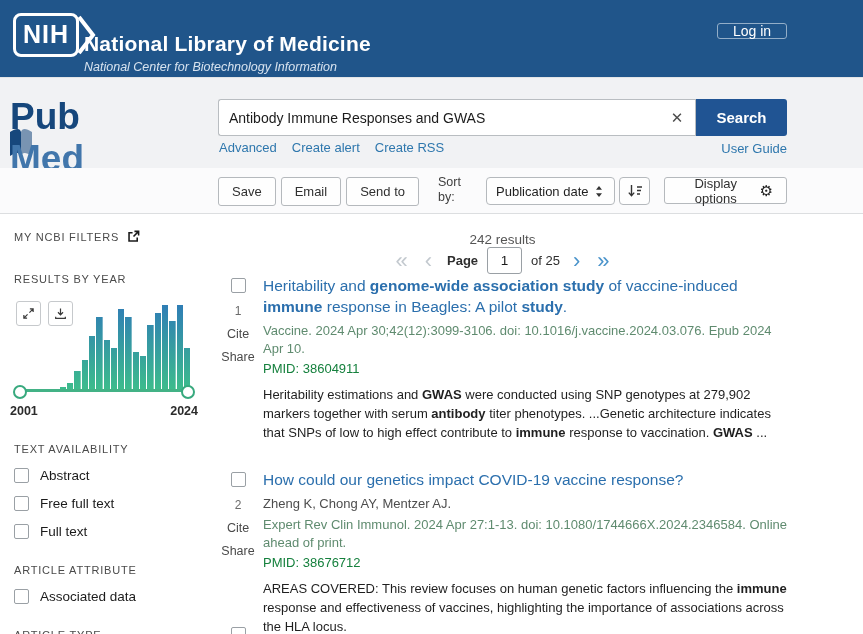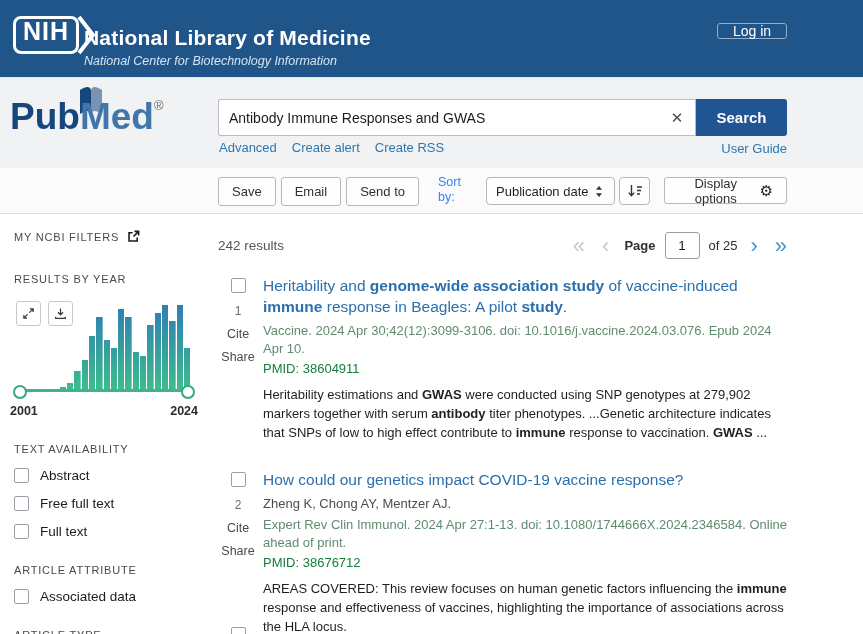--- a/index.html
+++ b/index.html
@@ -3,34 +3,34 @@
 <meta charset="utf-8">
 <style>
   * { margin:0; padding:0; box-sizing:border-box; }
   html,body { width:863px; height:634px; overflow:hidden; background:#fff;
     font-family:"Liberation Sans", sans-serif; position:relative; }
 
   
   .hdr { position:absolute; top:0; left:0; width:863px; height:77px; background:#20558a; }
   .nih-logo { position:absolute; left:13px; top:13px; display:flex; align-items:center; }
   .nih-box { border:3px solid #fff; border-radius:8px; color:#fff; font-weight:700;
-    font-size:25px; padding:0 7px 7px; letter-spacing:1px; line-height:1; }
+    font-size:25px; padding:6px 7px 7px; letter-spacing:1px; line-height:1; }
   .nih-chev { margin-left:-2px; }
-  .hdr-titles { position:absolute; left:84px; top:26px; color:#fff; }
+  .hdr-titles { position:absolute; left:84px; top:32px; color:#fff; }
   .hdr-title { font-size:21px; font-weight:700; letter-spacing:.2px; }
   .hdr-sub { font-size:12.5px; font-style:italic; color:#d7e3ef; margin-top:4px; }
   .login-btn { position:absolute; right:76px; top:23px; width:70px; height:16px;
     border:1px solid #93aec8; border-radius:3px; background:transparent; color:#fff;
     font-size:14px; display:flex; align-items:center; justify-content:center; cursor:pointer; }
 
   
   .search-band { position:absolute; top:77px; left:0; width:863px; height:91px;
     background:#f1f2f4; border-top:1px solid #e2e4e6; }
   .pm-logo { position:absolute; left:10px; top:18px; font-weight:700; font-size:37px;
-    display:flex; align-items:flex-start; }
+    display:flex; align-items:flex-start;flex-direction:column; }
   .pm-pub { color:#16477c; }
   .pm-medwrap { position:relative; }
   .pm-book { position:absolute; left:-4px; top:-12px; }
   .pm-med { color:#4176ab; position:relative; }
   .pm-reg { font-size:13px; color:#6b6b6b; font-weight:400; margin-top:2px; }
   .search-wrap { position:absolute; left:218px; top:21px; display:flex; height:37px; }
   .search-input { width:441px; height:37px; border:1px solid #b9bdc1; border-right:none;
     padding:0 10px; font-size:14px; color:#1b1b1b; font-family:"Liberation Sans",sans-serif;
     border-radius:3px 0 0 3px; background:#fff; outline:none; }
   .clear-btn { width:37px; height:37px; background:#fff; border:1px solid #b9bdc1;
@@ -43,21 +43,21 @@
   .user-guide { position:absolute; right:76px; top:63px; }
 
   
   .toolbar { position:absolute; top:168px; left:0; width:863px; height:46px;
     background:#fbfbfc; border-bottom:1px solid #dcdee0; }
   .tb-group { position:absolute; left:218px; top:9px; display:flex; gap:5px; }
   .tb-btn { border:1px solid #b5b9bd; background:#fefefe; border-radius:3px;
     font-size:13px; color:#303030; padding:6px 13px; cursor:pointer;
     display:flex; align-items:center; gap:6px; }
   .sort-label { position:absolute; left:438px; top:7px; width:34px; font-size:12.5px;
-    color:#3b82f6; line-height:15px; }
+    color:#404040; line-height:15px; }
   .sort-select { position:absolute; left:486px; top:9px; width:129px; height:28px;
     border:1px solid #b5b9bd; border-radius:4px; background:#fefefe; display:flex;
     align-items:center; justify-content:space-between; padding:0 9px; cursor:pointer;
     font-size:13px; color:#1f1f1f; }
   .sort-order-btn { position:absolute; left:619px; top:9px; width:31px; height:28px;
     border:1px solid #b5b9bd; border-radius:4px; background:#fefefe; display:flex;
     align-items:center; justify-content:center; cursor:pointer; }
   .display-btn { position:absolute; left:664px; top:9px; height:27px; width:123px;
     justify-content:center; }
   .gear { font-size:15px; line-height:1; color:#222; }
@@ -85,21 +85,21 @@
     margin:13px 0 0 -4px; font-size:12.5px; font-weight:700; color:#2b2b2b; }
   .fgroup { margin-top:25px; }
   .fheading { font-size:11px; letter-spacing:.8px; color:#4a4a4a; }
   .fopt { display:flex; align-items:center; gap:11px; margin-top:13px; cursor:pointer; }
   .cb { width:15px; height:15px; border:1.5px solid #9aa0a5; border-radius:2px;
     background:#fff; flex:0 0 auto; display:inline-block; }
   .flabel { font-size:13.5px; color:#1b1b1b; }
 
   
   .meta-row { position:absolute; left:218px; top:232px; width:569px; display:flex;
-    justify-content:space-between; align-items:center; }
+    justify-content:space-between; align-items:center;flex-direction:column; }
   .count { font-size:13.5px; color:#555; }
   .pager { display:flex; align-items:center; gap:9px; }
   .chev { font-size:22px; line-height:1; cursor:pointer; font-weight:400; }
   .chev.dis { color:#c3c9cf; }
   .chev.en { color:#4b94cb; }
   .chev.sp { margin-right:8px; }
   .pg-label { font-size:13px; color:#2f2f2f; font-weight:700; margin-left:6px; }
   .pg-input { width:35px; height:27px; border:1px solid #9aa0a5; border-radius:3px;
     text-align:center; font-size:13.5px; color:#1b1b1b; font-family:"Liberation Sans",sans-serif; }
   .pg-of { font-size:13px; color:#2f2f2f; margin-right:4px; }

